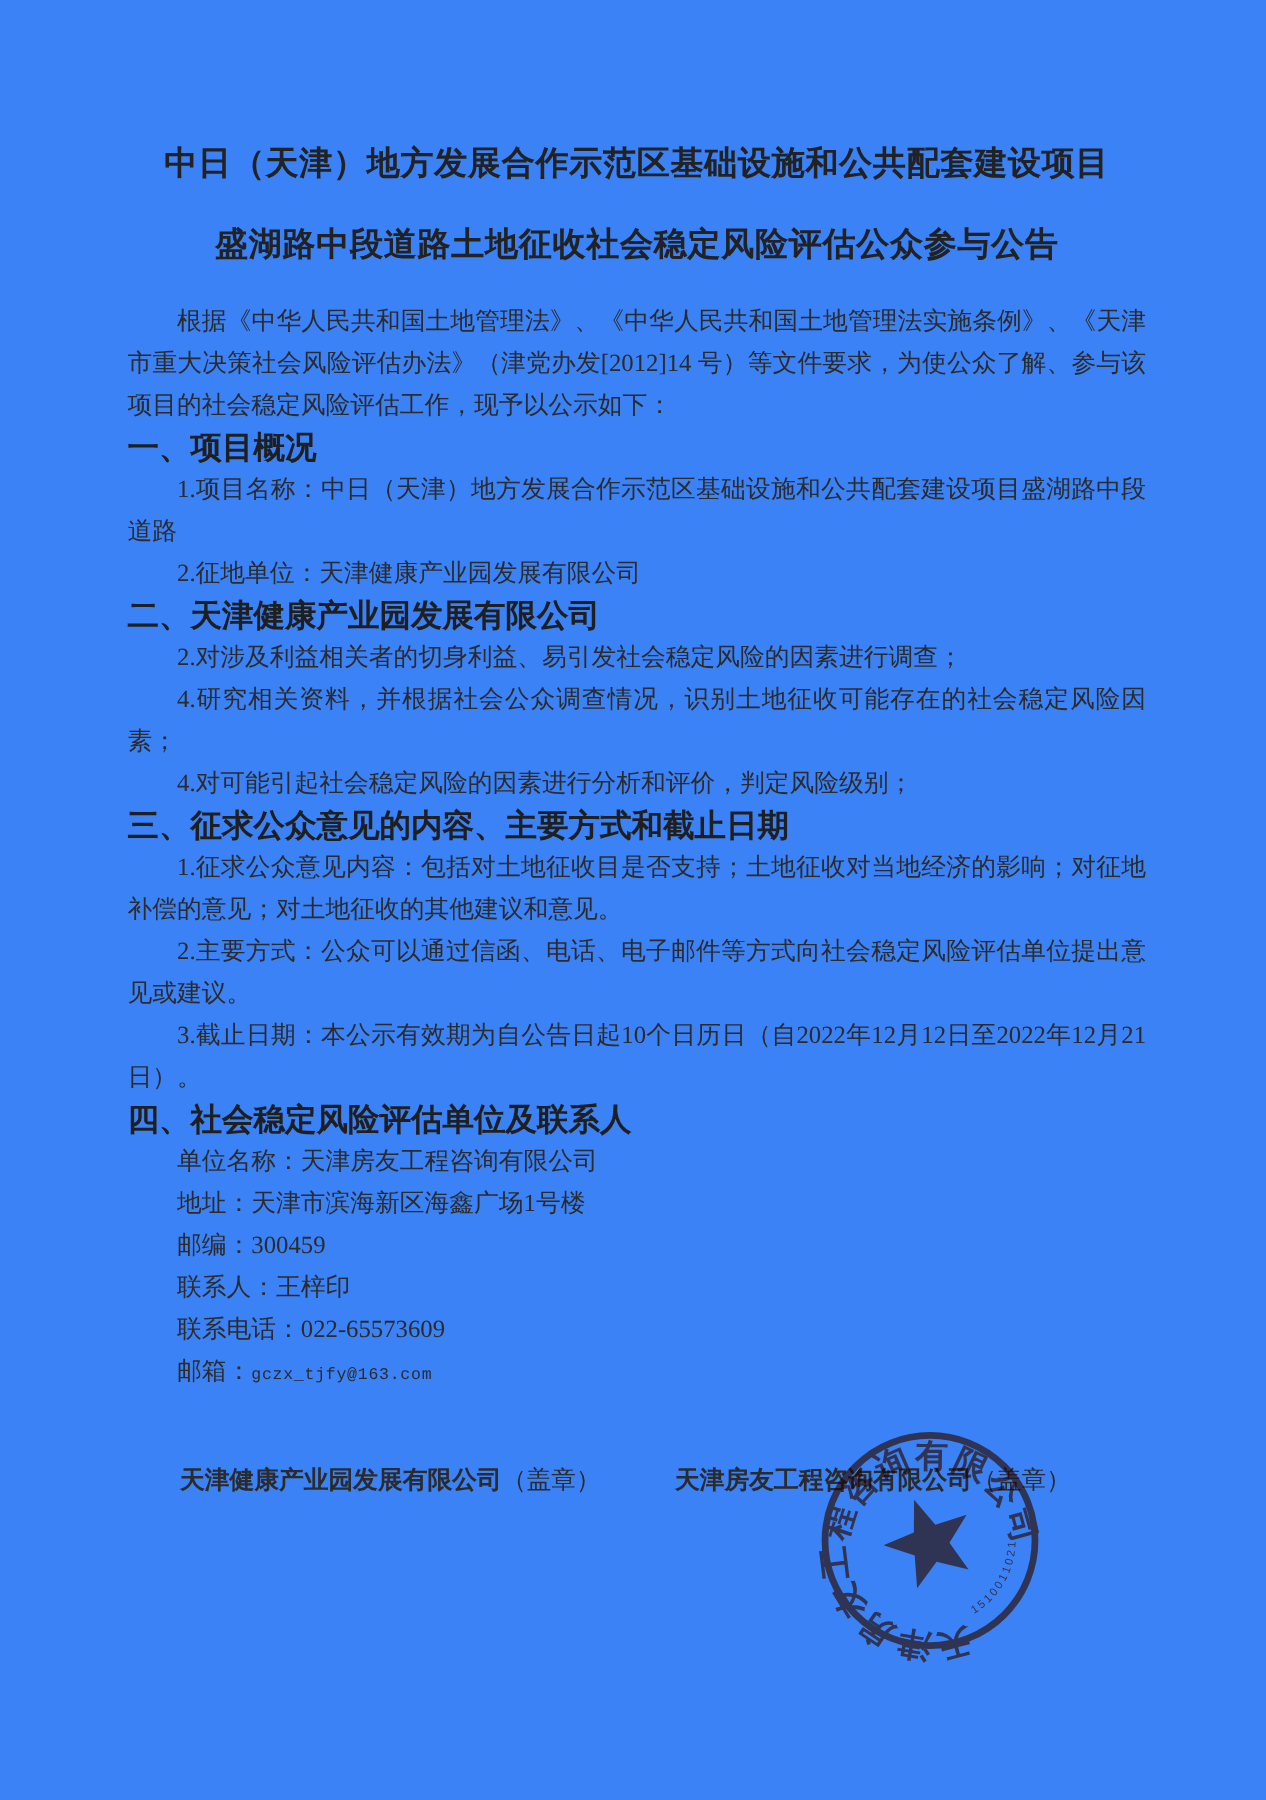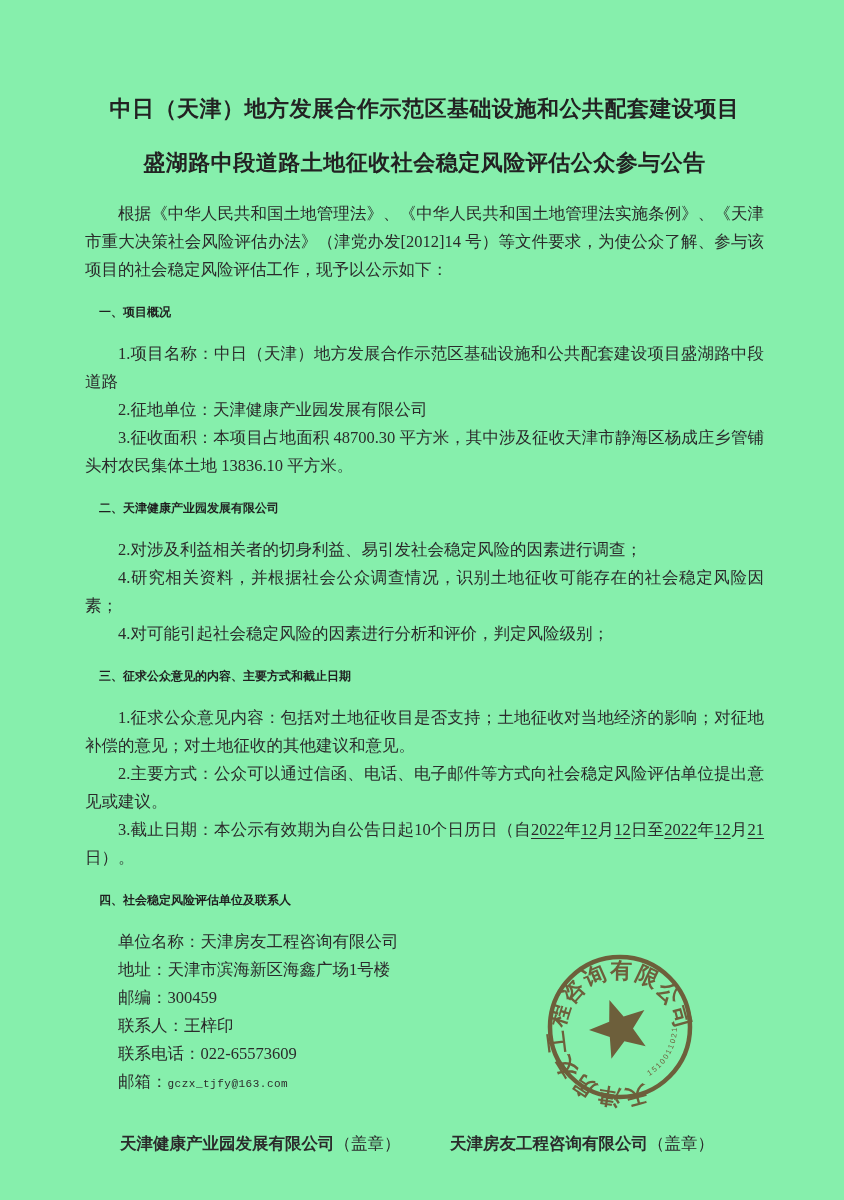--- a/index.html
+++ b/index.html
@@ -1,20 +1,20 @@
 <!DOCTYPE html>
 <html><head>
 <meta charset="utf-8">
 <style>
   html,body{margin:0;padding:0;background:#ffffff;}
   .page{
     position:relative;
     width:844px;height:1200px;
     margin:0 auto;
-    background:#86efac;
+    background:#3b82f6;
     font-family:"Liberation Serif","DejaVu Serif",serif;
     color:#2b2b2b;
     overflow:hidden;
   }
   .content{
     position:absolute;
     left:85px;right:80px;top:82px;
   }
   .doc-title{
     font-size:22px;
@@ -26,39 +26,38 @@
     color:#222;
   }
   .title-block{margin-bottom:10px;}
   .body-text{font-size:16.5px;line-height:28px;}
   p.para{
     margin:0;
     text-indent:2em;
     text-align:justify;
   }
   h2.sec-heading{
-    font-size:12px;
+    font-size:21px;
     font-weight:bold;
-    margin:14px;
+    margin:0;
     line-height:28px;
     color:#1f1f1f;
   }
   .u{
-    text-decoration:underline;
     text-underline-offset:3px;
   }
   .email-value{
     font-family:"Liberation Mono","DejaVu Sans Mono",monospace;
     font-size:11px;
     letter-spacing:0.5px;
   }
   .footer-row{
     display:flex;
     justify-content:space-between;
-    margin-top:32px;
+    margin-top:42px;
     padding:0 50px 0 35px;
     line-height:28px;
   }
   .company-name{font-weight:bold;}
   .seal-suffix{font-weight:normal;}
   .publish-line{
     text-align:center;
     font-weight:bold;
     margin:4px 0 0 0;
     line-height:28px;
@@ -97,21 +96,20 @@
       <h1 class="doc-title">中日（天津）地方发展合作示范区基础设施和公共配套建设项目</h1>
       <h1 class="doc-title">盛湖路中段道路土地征收社会稳定风险评估公众参与公告</h1>
     </div>
 
     <div class="body-text">
       <p class="para">根据《中华人民共和国土地管理法》、《中华人民共和国土地管理法实施条例》、《天津市重大决策社会风险评估办法》（津党办发[2012]14 号）等文件要求，为使公众了解、参与该项目的社会稳定风险评估工作，现予以公示如下：</p>
 
       <h2 class="sec-heading">一、项目概况</h2>
       <p class="para">1.项目名称：中日（天津）地方发展合作示范区基础设施和公共配套建设项目盛湖路中段道路</p>
       <p class="para">2.征地单位：天津健康产业园发展有限公司</p>
-      <p class="para">3.征收面积：本项目占地面积 48700.30 平方米，其中涉及征收天津市静海区杨成庄乡管铺头村农民集体土地 13836.10 平方米。</p>
 
       <h2 class="sec-heading">二、天津健康产业园发展有限公司</h2>
       <p class="para">2.对涉及利益相关者的切身利益、易引发社会稳定风险的因素进行调查；</p>
       <p class="para">4.研究相关资料，并根据社会公众调查情况，识别土地征收可能存在的社会稳定风险因素；</p>
       <p class="para">4.对可能引起社会稳定风险的因素进行分析和评价，判定风险级别；</p>
 
       <h2 class="sec-heading">三、征求公众意见的内容、主要方式和截止日期</h2>
       <p class="para">1.征求公众意见内容：包括对土地征收目是否支持；土地征收对当地经济的影响；对征地补偿的意见；对土地征收的其他建议和意见。</p>
       <p class="para">2.主要方式：公众可以通过信函、电话、电子邮件等方式向社会稳定风险评估单位提出意见或建议。</p>
       <p class="para"><span>3.截止日期：本公示有效期为自公告日起10个日历日（自</span><span class="u">2022</span><span>年</span><span class="u">12</span><span>月</span><span class="u">12</span><span>日至</span><span class="u">2022</span><span>年</span><span class="u">12</span><span>月</span><span class="u">21</span><span>日）。</span></p>

